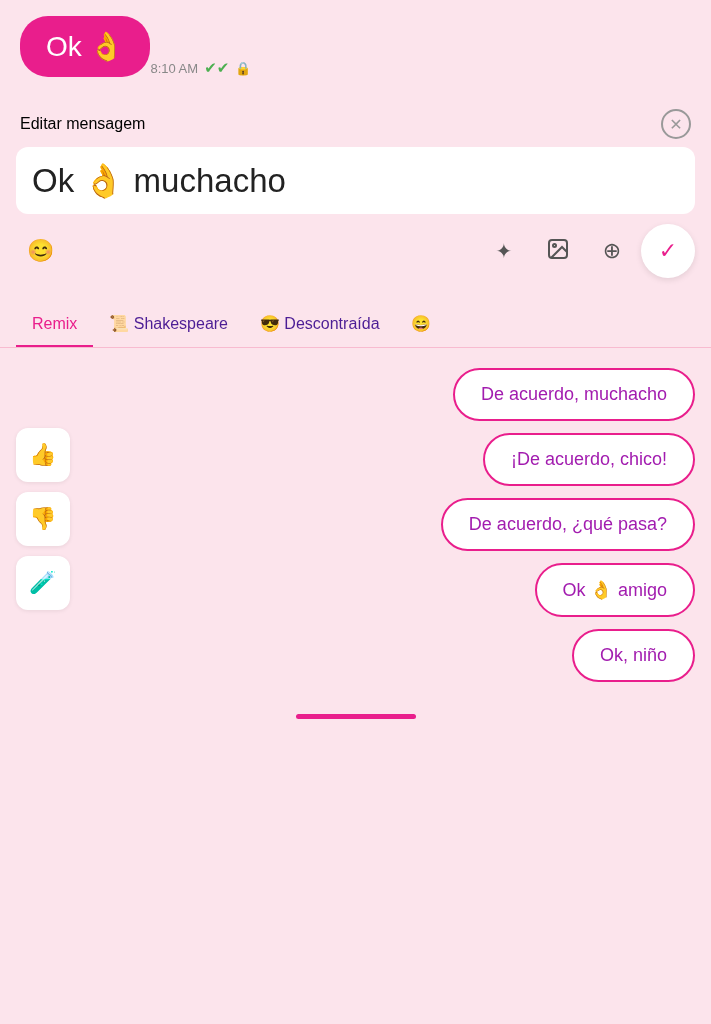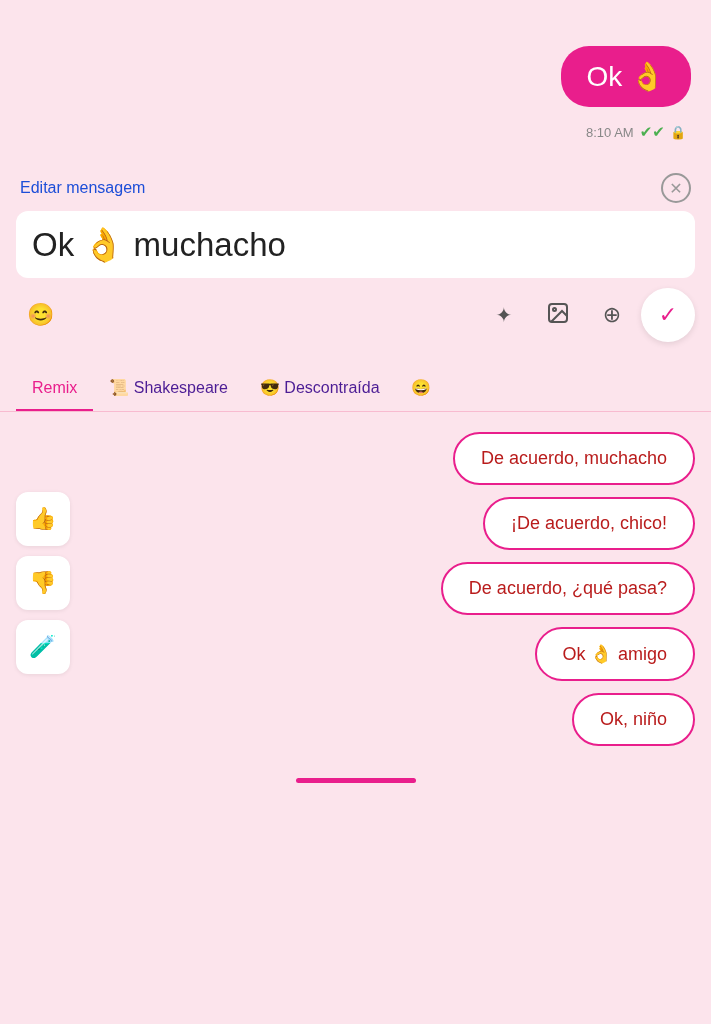--- a/index.html
+++ b/index.html
@@ -6,23 +6,23 @@
     body {
       width: 711px;
       min-height: 1024px;
       background-color: #fce4ec;
       font-family: 'Segoe UI', Arial, sans-serif;
       overflow-x: hidden;
     }
 
     
     .chat-area {
-      padding: 46px 20px 10px 20px;
-      display: flex;
-      flex-direction: column;
+      padding: 16px 20px 10px 20px;
+      display: flex;
+      flex-direction: row;
       align-items: flex-end;
     }
 
     .message-bubble {
       background: linear-gradient(135deg, #e91e8c, #f06292);
       background: #e91e8c;
       color: white;
       border-radius: 28px;
       padding: 14px 26px;
       font-size: 28px;
@@ -58,21 +58,21 @@
     }
 
     .edit-header {
       display: flex;
       align-items: center;
       justify-content: space-between;
       padding: 12px 20px 8px 20px;
     }
 
     .edit-label {
-      color: #1d4ed8;
+      color: #000000;
       font-size: 16px;
       font-weight: 500;
     }
 
     .close-btn {
       width: 30px;
       height: 30px;
       border-radius: 50%;
       border: 2px solid #999;
       background: transparent;
@@ -216,21 +216,21 @@
       align-items: flex-end;
       gap: 12px;
     }
 
     .suggestion-chip {
       background: white;
       border: 2px solid #e91e8c;
       border-radius: 50px;
       padding: 14px 26px;
       font-size: 18px;
-      color: #b91c1c;
+      color: #a21caf;
       cursor: pointer;
       white-space: nowrap;
       max-width: 340px;
       text-align: center;
     }
 
     
     .bottom-bar {
       display: flex;
       justify-content: center;

